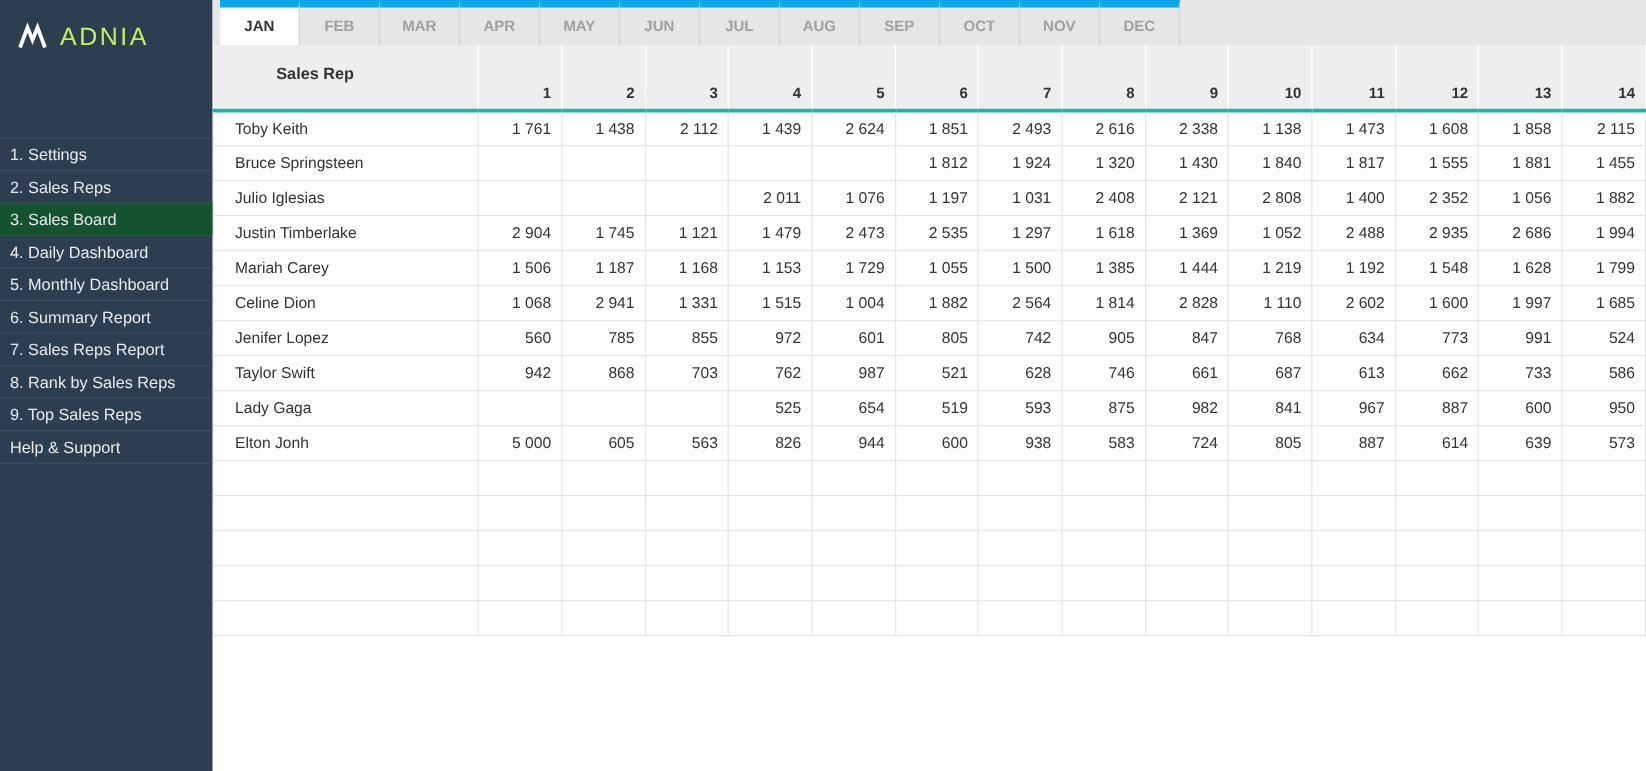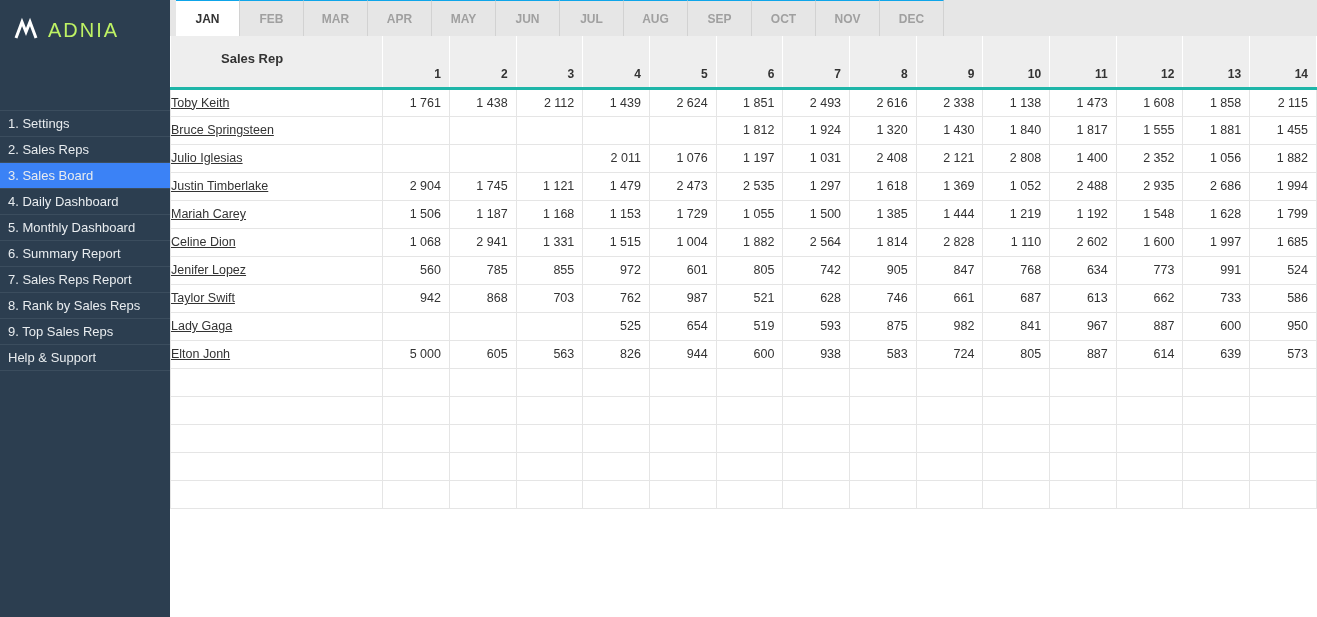--- a/index.html
+++ b/index.html
@@ -10,30 +10,30 @@
   .sidebar { width: 170px; background: #2c3e50; color: #e8ecef; display: flex; flex-direction: column; }
   .logo { height: 60px; display: flex; align-items: center; padding: 0 12px; gap: 8px; }
   .logo-mark svg { display: block; }
   .logo-text { font-size: 20px; font-weight: 300; letter-spacing: 2px; color: #bef264; }
   .nav { margin-top: 50px; display: flex; flex-direction: column; }
   .nav-item {
     padding: 5px 8px; font-size: 13px; color: #e8ecef; cursor: pointer;
     border-top: 1px solid #3b4d5e; white-space: nowrap;
   }
   .nav-item:last-child { border-bottom: 1px solid #3b4d5e; }
-  .nav-item.active { background: #3b82f6; }
+  .nav-item.active { background: #14532d; }
 
   
   .main { flex: 1; display: flex; flex-direction: column; overflow: hidden; }
   .page-title { font-size: 20px; font-weight: 400; color: #333; padding: 28px 0 0 8px; height: 90px; }
   .tabs { display: flex; background: #e6e6e6; height: 36px; align-items: stretch; padding-left: 6px; }
   .tab {
     width: 64px; display: flex; align-items: center; justify-content: center;
     font-size: 12px; font-weight: 600; color: #a0a0a0; cursor: pointer;
-    border-right: 1px solid #d2d2d2; border-top: 1px solid #0ea5e9;
+    border-right: 1px solid #d2d2d2; border-top: 6px solid #0ea5e9;
   }
   .tab.active { background: #fff; color: #333; font-weight: 700; }
 
   
   .table-wrap { flex: 1; overflow: auto; }
   table { border-collapse: collapse; width: 100%; table-layout: fixed; }
   col.rep-col { width: 210px; }
   col.num-col { width: 66px; }
 
   thead th {
@@ -41,21 +41,21 @@
     height: 52px; border-left: 1px solid #fff; border-right: 1px solid #fff;
     border-bottom: 3px solid #1eb5a8; vertical-align: bottom; padding-bottom: 6px;
   }
   thead th.rep-head { text-align: left; padding-left: 50px; vertical-align: middle; font-size: 13px; }
   thead th.num-head { text-align: right; padding-right: 8px; }
 
   tbody td {
     border: 1px solid #e5e5e5; height: 28px; font-size: 12.5px;
     padding: 0 8px; background: #fff; white-space: nowrap;
   }
-  tbody td.rep-cell { text-align: left; padding-left: 0; text-decoration: underline; }
+  tbody td.rep-cell { text-align: left; padding-left: 17px; }
   tbody td.num-cell { text-align: right; }
   tbody tr.empty td { height: 28px; }
 </style>
 </head>
 <body>
 
 <div class="sidebar">
   <div class="logo">
     <span class="logo-mark">
       <svg width="28" height="28" viewBox="0 0 28 28">

